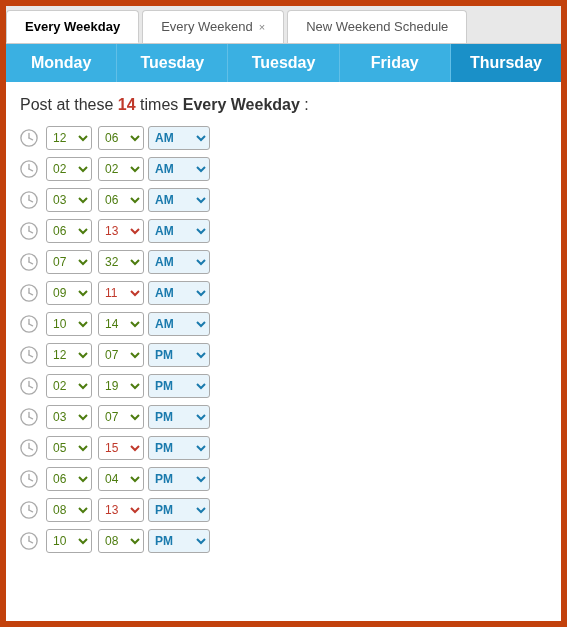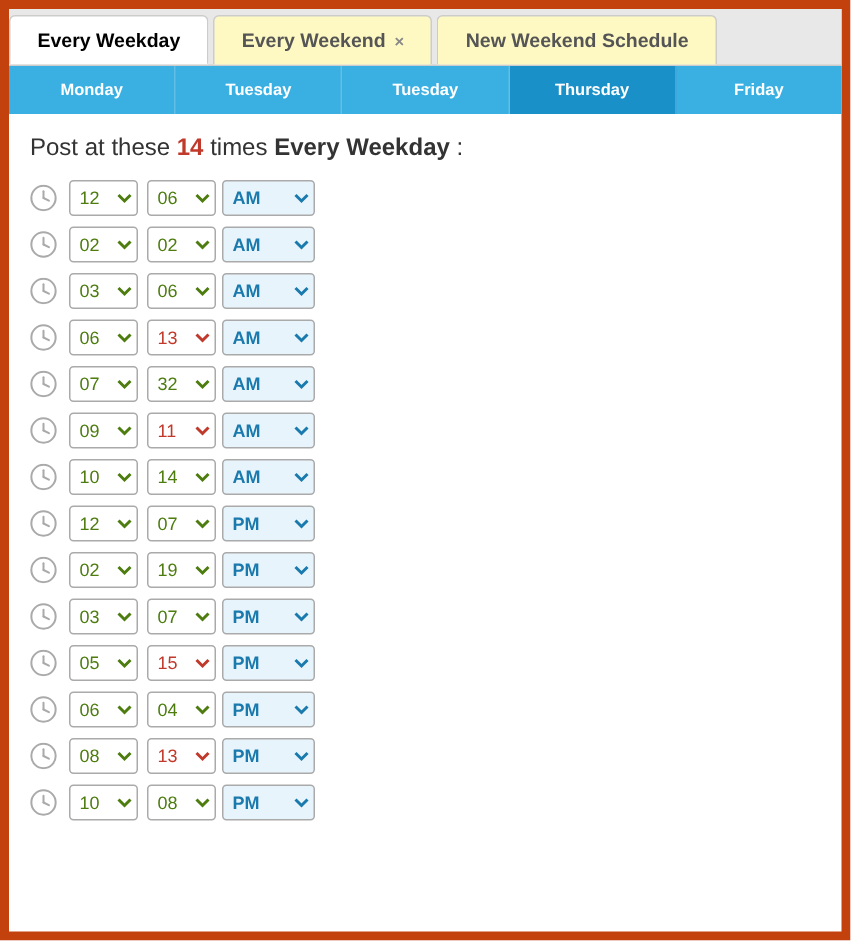--- a/index.html
+++ b/index.html
@@ -21,26 +21,25 @@
       background: #e8e8e8;
       border-bottom: 1px solid #ccc;
       padding-top: 4px;
     }
     .tab {
       padding: 8px 18px;
       cursor: pointer;
       border: 1px solid #ccc;
       border-bottom: none;
       border-radius: 4px 4px 0 0;
-      background: #fef9c3;
+      background: #ffffff;
       color: #555;
       margin-right: 3px;
       font-size: 13px;
       white-space: nowrap;
-      font-weight: bold;
     }
     .tab.active {
       background: #fff;
       color: #000;
       font-weight: bold;
       border-bottom: 1px solid #fff;
       z-index: 1;
     }
     .tab .close-btn {
       margin-left: 6px;
@@ -53,21 +52,21 @@
       display: flex;
       background: #3ab0e2;
       overflow: hidden;
     }
     .day-tab {
       flex: 1;
       text-align: center;
       padding: 10px 4px;
       color: #fff;
       font-weight: bold;
-      font-size: 11px;
+      font-size: 16px;
       cursor: pointer;
       border-right: 1px solid rgba(255,255,255,0.2);
     }
     .day-tab:last-child { border-right: none; }
     .day-tab.active-day {
       background: #1a90c8;
     }
     
     .content {
       padding: 14px 14px 14px 14px;
@@ -123,22 +122,22 @@
   <div class="tab-bar">
   <div class="tab active">Every Weekday</div>
       <div class="tab">Every Weekend<span class="close-btn">×</span></div>
       <div class="tab">New Weekend Schedule</div>
     </div>
 
   <div class="day-tabs">
   <div class="day-tab">Monday</div>
       <div class="day-tab">Tuesday</div>
       <div class="day-tab">Tuesday</div>
+      <div class="day-tab">Friday</div>
       <div class="day-tab active-day">Thursday</div>
-      <div class="day-tab">Friday</div>
     </div>
 
   <div class="content">
     <div class="post-label">
       <span>Post at these </span><span class="count">14</span><span> times </span><span class="day-bold">Every Weekday</span><span> :</span>
     </div>
     <div id="time-rows-container">
     <div class="time-row">
           <svg class="clock-icon" viewBox="0 0 20 20">
     <circle cx="10" cy="10" r="9" fill="none" stroke="#aaa" stroke-width="1.5"></circle>

